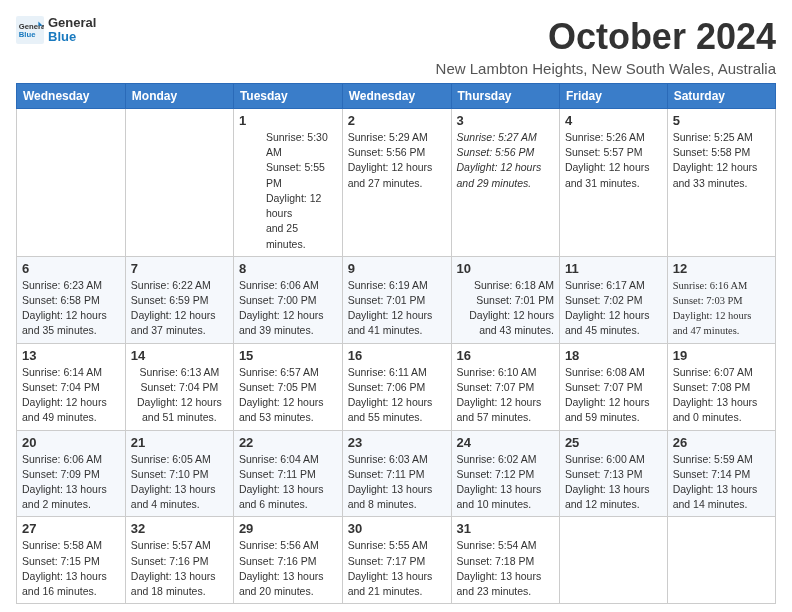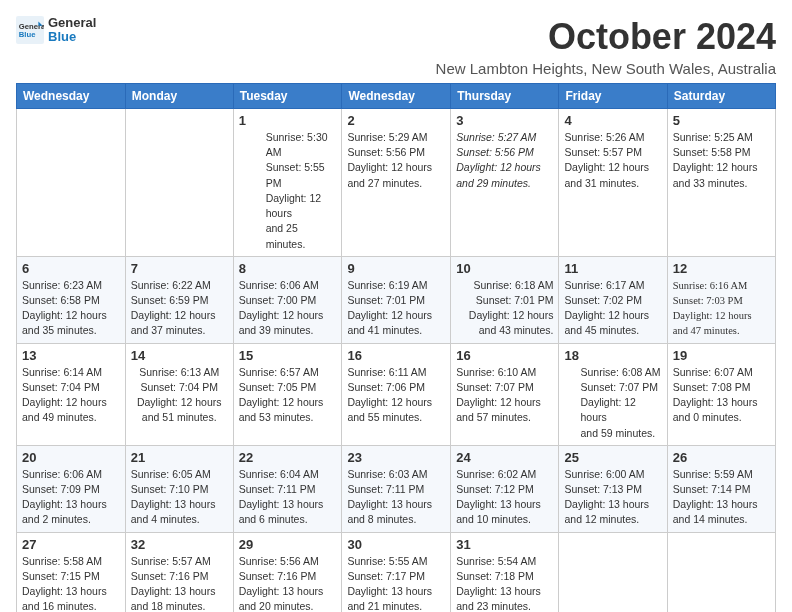--- a/index.html
+++ b/index.html
@@ -236,21 +236,21 @@
         </td>
         <td>
           <div class="day-number">16</div>
           <div class="day-info" style="white-space: pre-line;">Sunrise: 6:10 AM
 Sunset: 7:07 PM
 Daylight: 12 hours
 and 57 minutes.</div>
         </td>
         <td>
           <div class="day-number">18</div>
-          <div class="day-info" style="white-space: pre-line; margin-left: 16px;">Sunrise: 6:08 AM
+          <div class="day-info" style="white-space: pre-line;">Sunrise: 6:08 AM
 Sunset: 7:07 PM
 Daylight: 12 hours
 and 59 minutes.</div>
         </td>
         <td>
           <div class="day-number">19</div>
           <div class="day-info" style="white-space: pre-line;">Sunrise: 6:07 AM
 Sunset: 7:08 PM
 Daylight: 13 hours
 and 0 minutes.</div>

